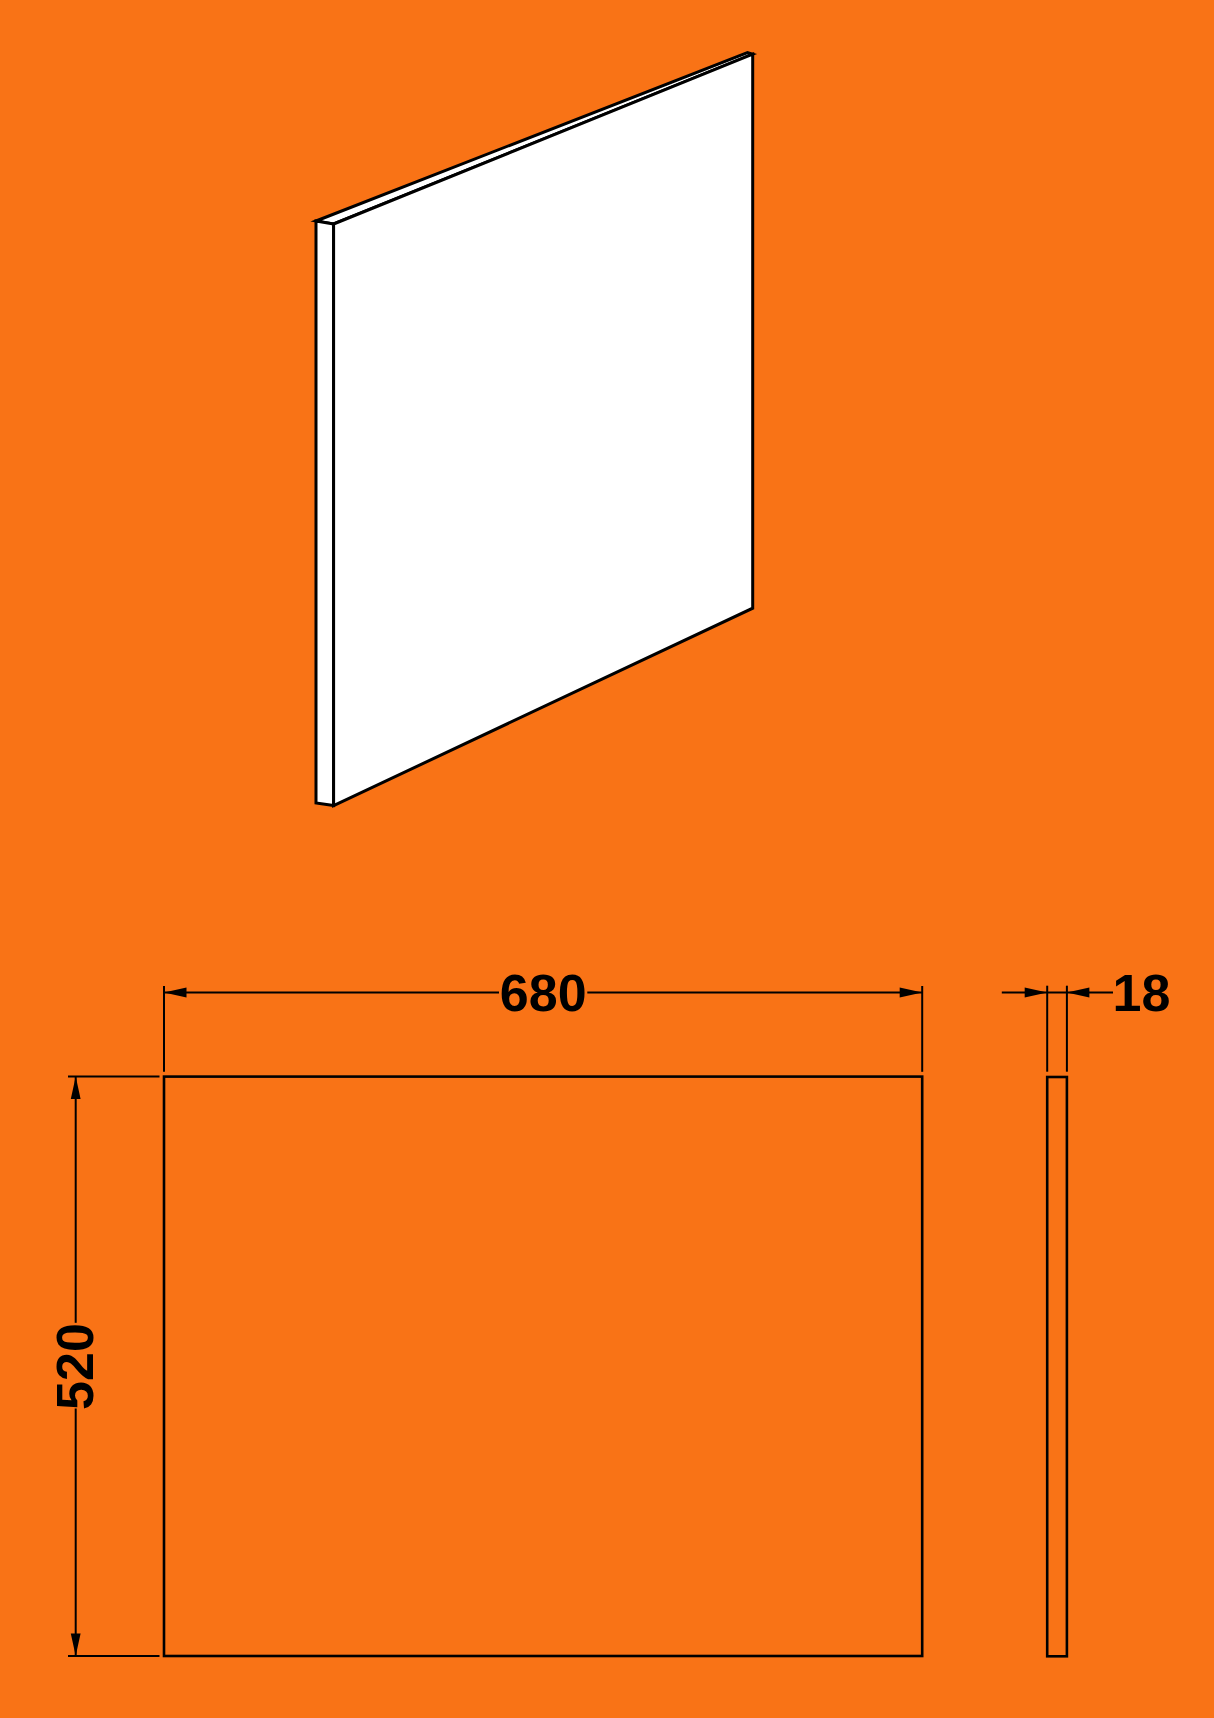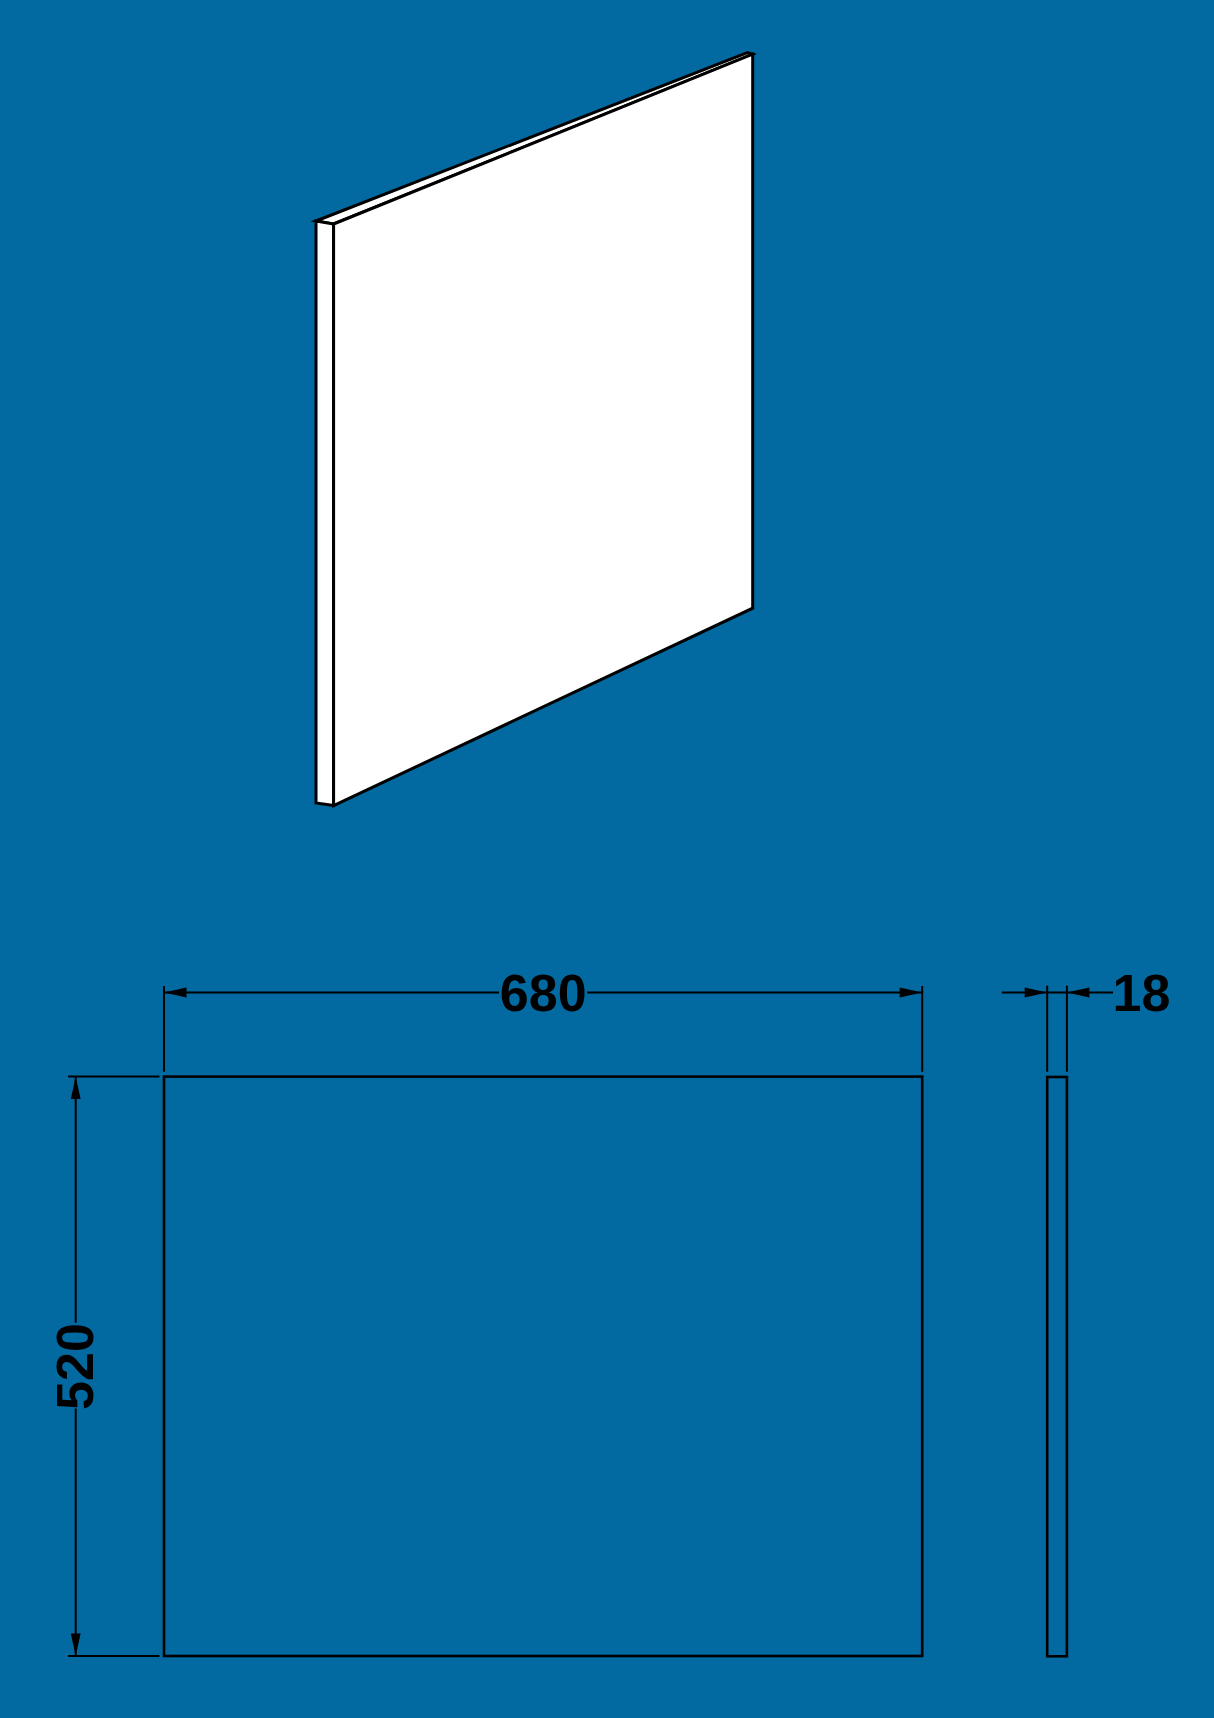--- a/index.html
+++ b/index.html
@@ -1,16 +1,16 @@
 <!DOCTYPE html>
 <html><head>
 <meta charset="utf-8">
 <style>
   html,body{margin:0;padding:0;background:#ffffff;}
-  .page{width:1214px;height:1718px;position:relative;background:#0369a1;overflow:hidden;}
+  .page{width:1214px;height:1718px;position:relative;background:#f97316;overflow:hidden;}
   text{font-family:"Liberation Sans", sans-serif;font-weight:bold;fill:#000000;}
 </style>
 </head>
 <body>
 <div class="page">
 <svg width="1214" height="1718" viewBox="0 0 1214 1718" xmlns="http://www.w3.org/2000/svg">
 
   <g fill="#ffffff" stroke="#000000" stroke-width="3" stroke-linejoin="miter">
     <polygon points="316,221 747.5,52.5 752.7,54.2 333.6,224"></polygon>
   </g>

